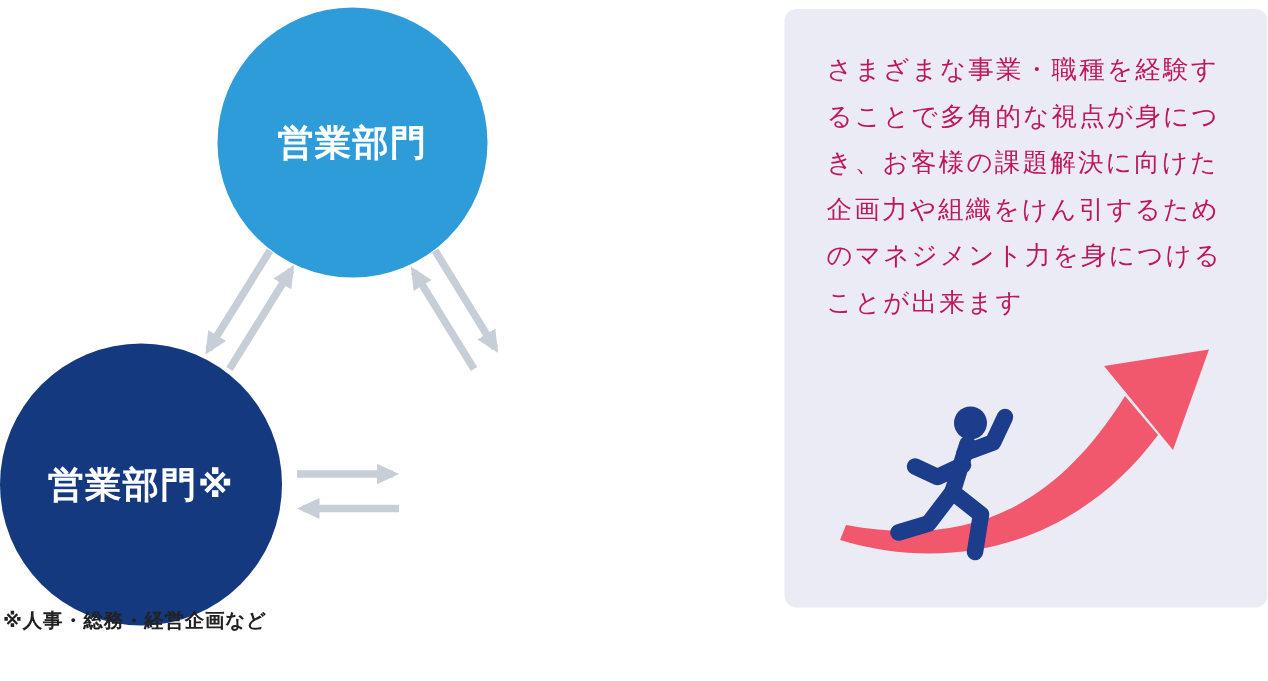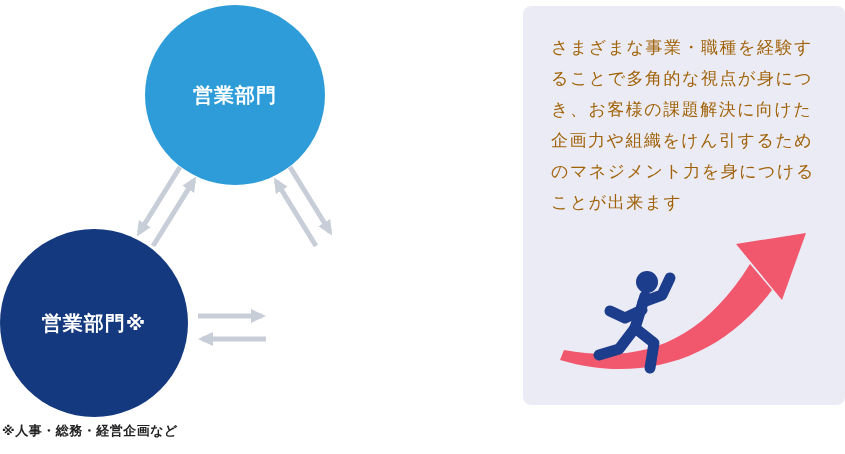--- a/index.html
+++ b/index.html
@@ -12,53 +12,53 @@
     position: absolute;
     border-radius: 50%;
     display: flex;
     align-items: center;
     justify-content: center;
     color: #ffffff;
     font-weight: bold;
     letter-spacing: 1px;
     text-align: center;
   }
-  .circle span { font-size: 20px; }
+  .circle span { font-size: 24px; }
 
   .circle-top   { left: 145px; top: 5px;   width: 180px; height: 180px; background: #2d9cd9; }
   .circle-left  { left: 0px;   top: 229px; width: 188px; height: 188px; background: #14397f; }
   .circle-right { left: 276px; top: 230px; width: 184px; height: 184px; background: #14397f; }
 
   .arrows-svg { position: absolute; left: 0; top: 0; width: 520px; height: 454px; }
 
   .footnote {
     position: absolute;
     left: 2px;
-    top: 422px;
+    top: 405px;
     font-size: 13px;
     font-weight: bold;
     color: #222222;
     letter-spacing: 0.5px;
   }
 
   .info-card {
     position: absolute;
     left: 523px;
     top: 6px;
     width: 322px;
     height: 399px;
     background: #ebebf5;
     border-radius: 8px;
   }
   .info-card-text {
     padding: 26px 26px 0 28px;
     font-size: 17px;
     line-height: 1.82;
     letter-spacing: 1.5px;
-    color: #a16207;
+    color: #be185d;
   }
   .illustration-svg {
     position: absolute;
     left: 0;
     top: 210px;
     width: 322px;
     height: 189px;
   }
 </style>
 </head>

